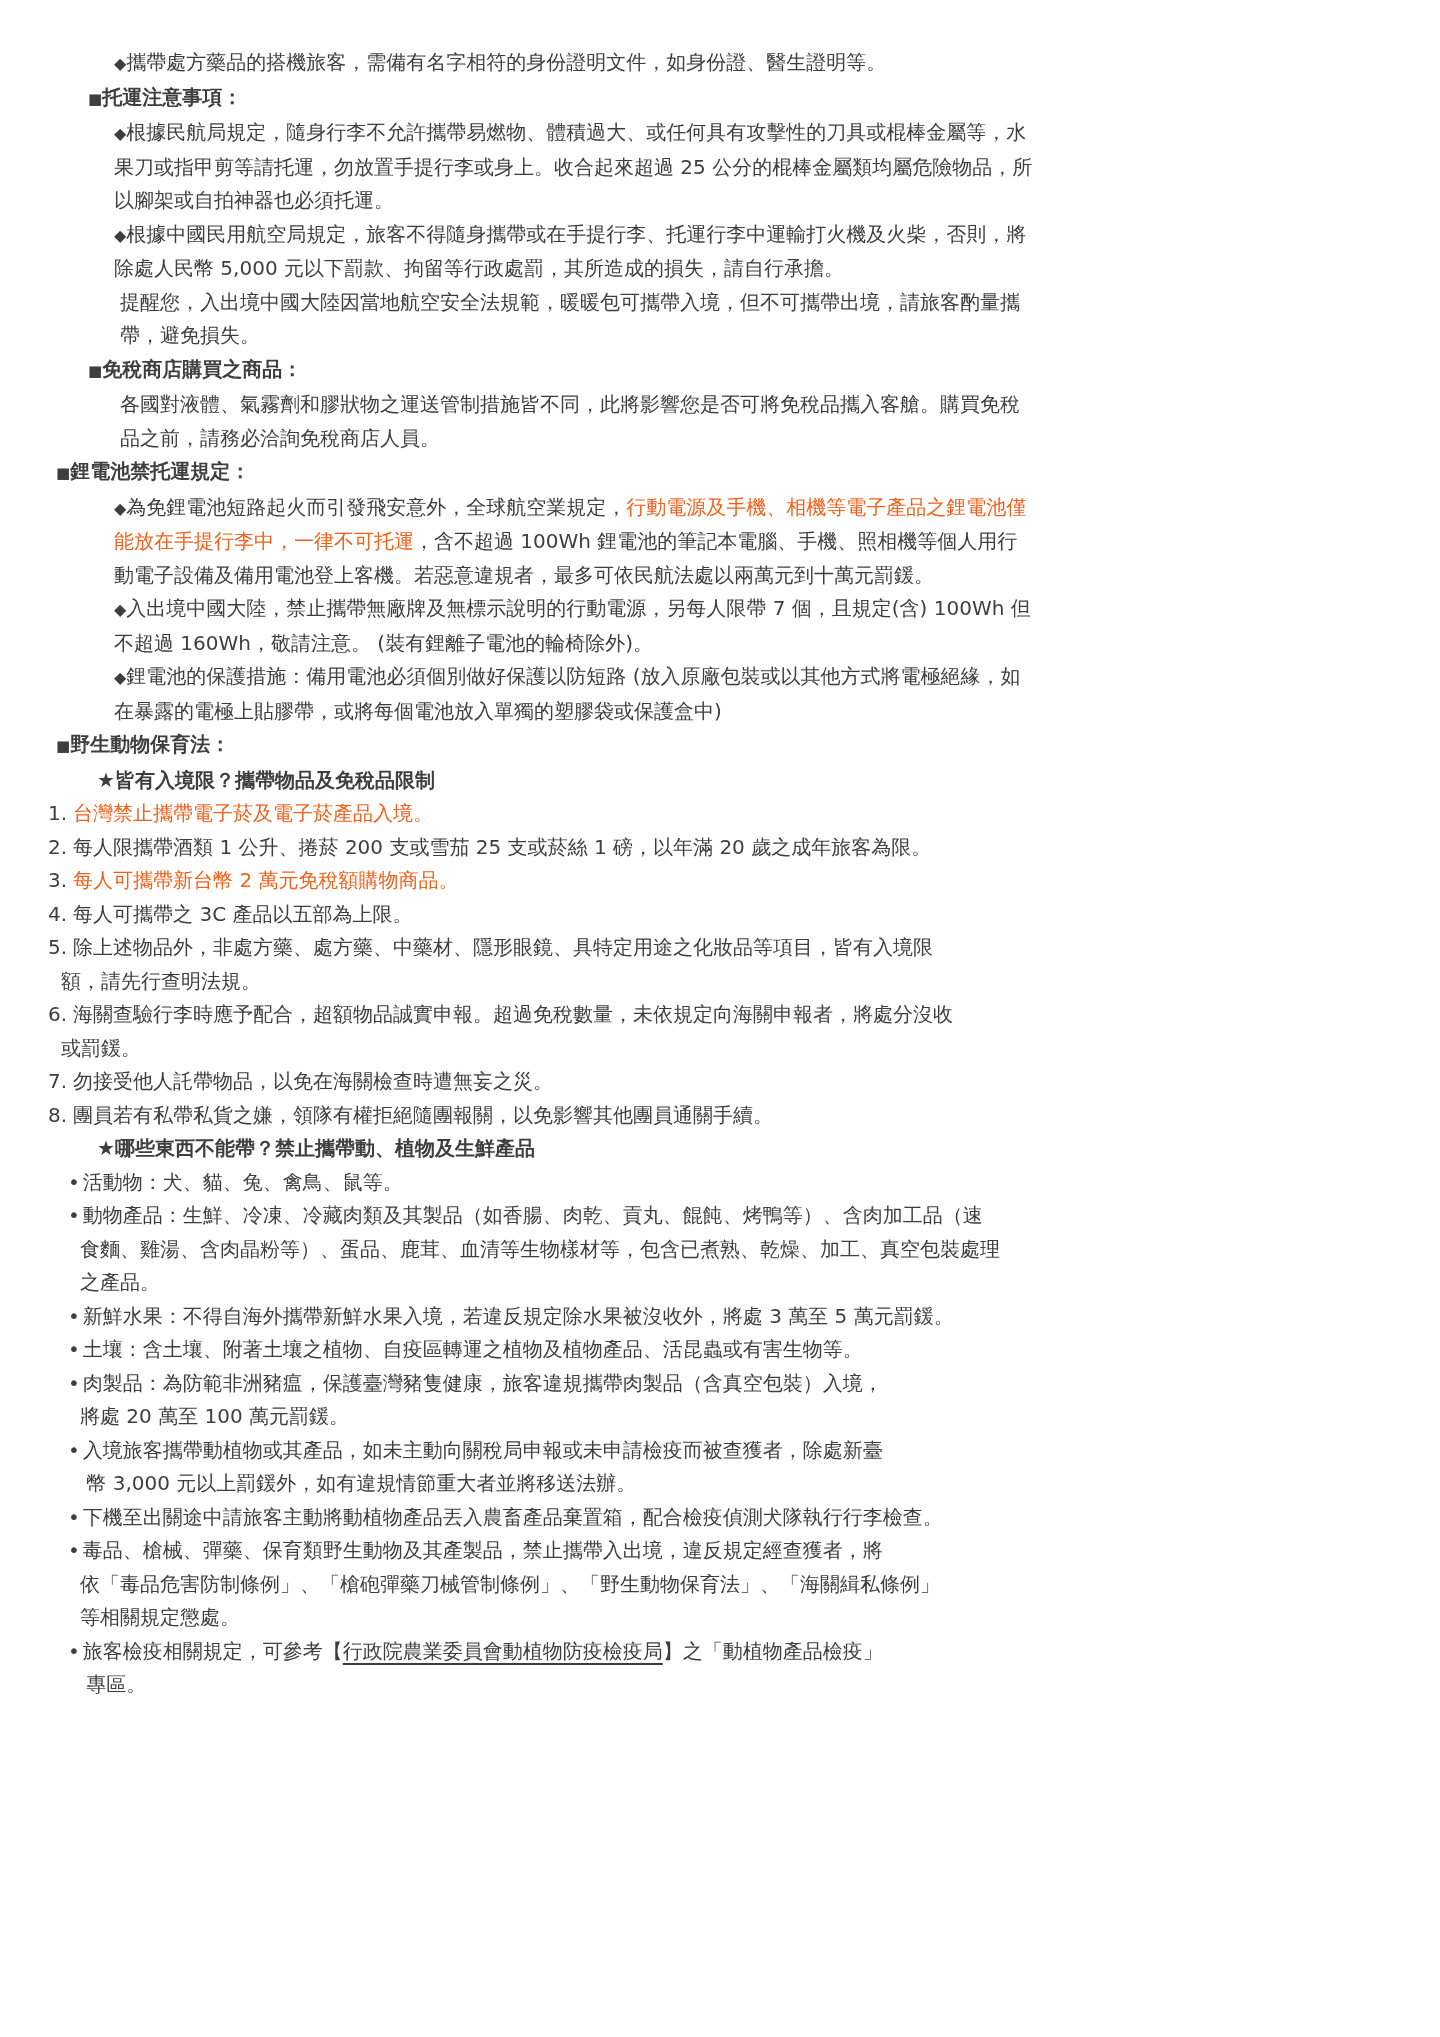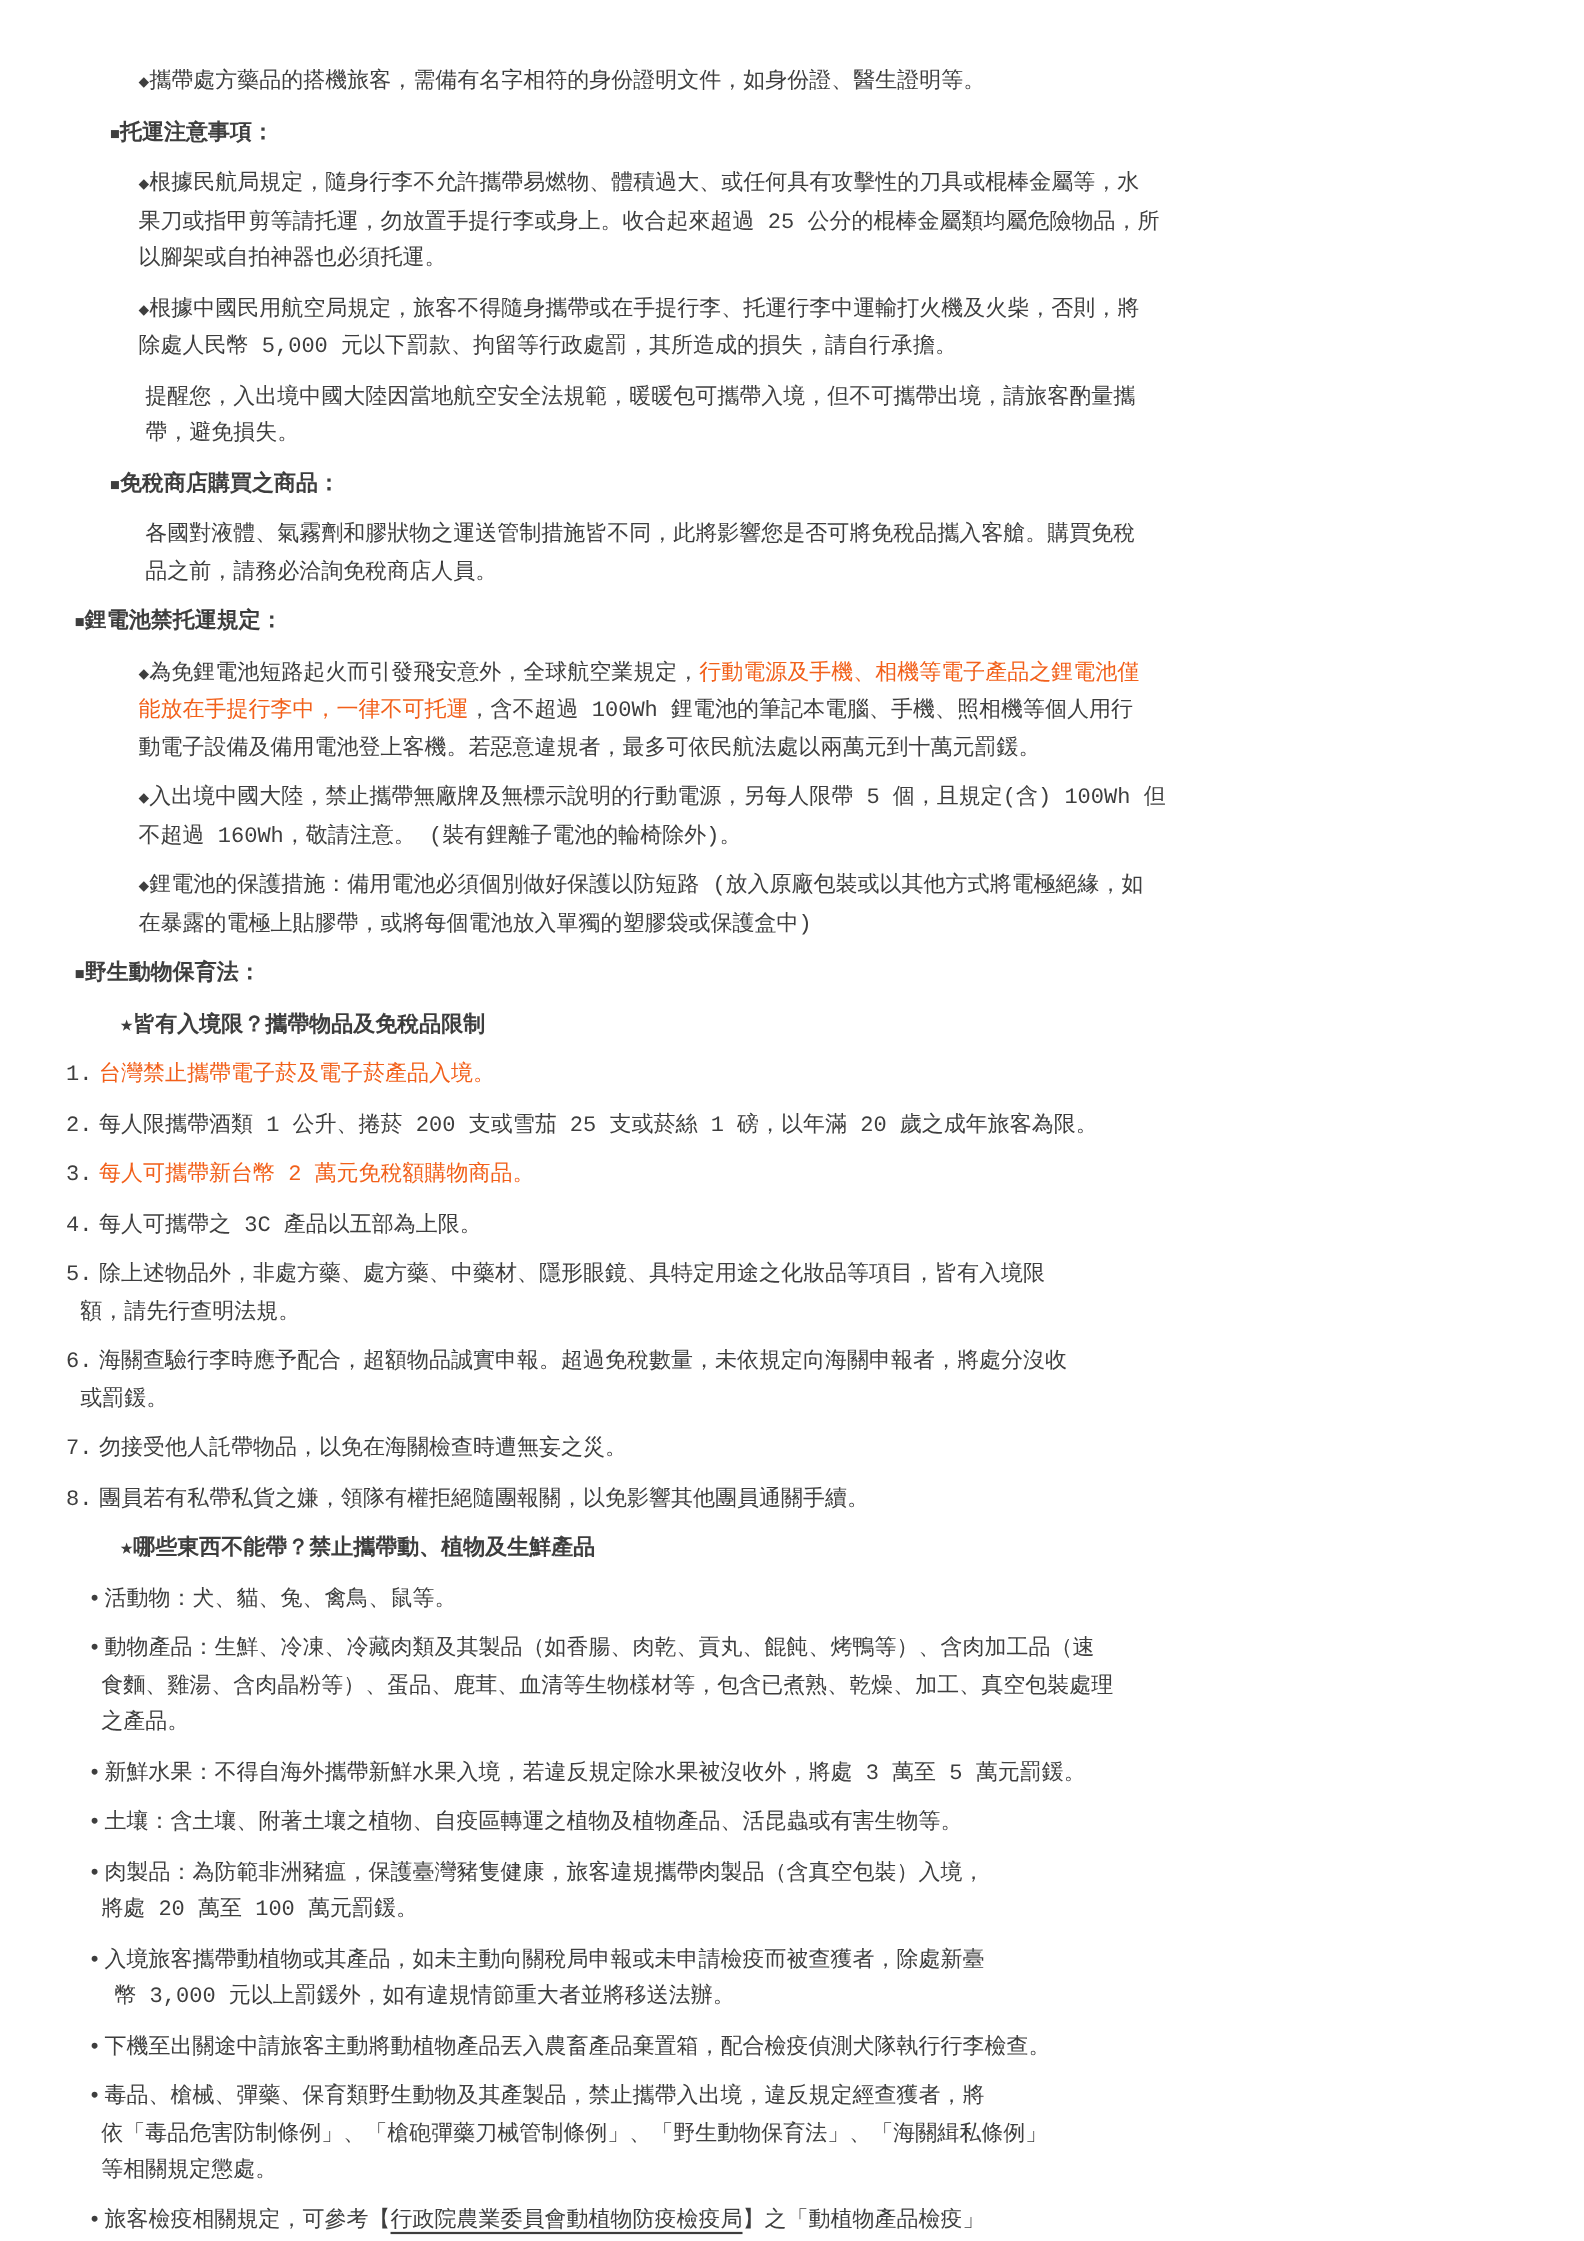--- a/index.html
+++ b/index.html
@@ -9,25 +9,24 @@
     overflow: hidden;
     font-family: "DejaVu Sans", "Liberation Sans", sans-serif;
     color: #3e3e3e;
   }
   .doc {
     padding-top: 46px;
     font-size: 20px;
     line-height: 33.5px;
   }
   .doc p, .doc h2, .doc h3 {
-    margin: 12px;
+    margin: 0;
     white-space: pre-wrap;
     font-size: 20px;
     line-height: 33.5px;
-    font-family: Liberation Mono, monospace;
   }
   
   .h-square1 { padding-left: 56px; font-weight: bold; }
   
   .h-square2 { padding-left: 88px; font-weight: bold; }
   
   .h-star { padding-left: 97px; font-weight: bold; }
   
   .p-diamond { padding-left: 114px; }
   
@@ -72,21 +71,21 @@
 
   <p class="p-plain"><span>各國對液體、氣霧劑和膠狀物之運送管制措施皆不同，此將影響您是否可將免稅品攜入客艙。購買免稅
 品之前，請務必洽詢免稅商店人員。</span></p>
 
   <h2 class="h-square1"><span class="marker marker-sq">■</span><span>鋰電池禁托運規定：</span></h2>
 
   <p class="p-diamond"><span class="marker marker-di">◆</span><span>為免鋰電池短路起火而引發飛安意外，全球航空業規定，</span><span class="hl">行動電源及手機、相機等電子產品之鋰電池僅
 能放在手提行李中，一律不可托運</span><span>，含不超過 100Wh 鋰電池的筆記本電腦、手機、照相機等個人用行
 動電子設備及備用電池登上客機。若惡意違規者，最多可依民航法處以兩萬元到十萬元罰鍰。</span></p>
 
-  <p class="p-diamond"><span class="marker marker-di">◆</span><span>入出境中國大陸，禁止攜帶無廠牌及無標示說明的行動電源，另每人限帶 5 個，且規定(含) 100Wh 但
+  <p class="p-diamond"><span class="marker marker-di">◆</span><span>入出境中國大陸，禁止攜帶無廠牌及無標示說明的行動電源，另每人限帶 7 個，且規定(含) 100Wh 但
 不超過 160Wh，敬請注意。 (裝有鋰離子電池的輪椅除外)。</span></p>
 
   <p class="p-diamond"><span class="marker marker-di">◆</span><span>鋰電池的保護措施：備用電池必須個別做好保護以防短路 (放入原廠包裝或以其他方式將電極絕緣，如
 在暴露的電極上貼膠帶，或將每個電池放入單獨的塑膠袋或保護盒中)</span></p>
 
   <h2 class="h-square1"><span class="marker marker-sq">■</span><span>野生動物保育法：</span></h2>
 
   <h3 class="h-star"><span class="marker">★</span><span>皆有入境限？攜帶物品及免稅品限制</span></h3>
 
   <p class="num-item"><span class="num">1.</span><span class="hl">台灣禁止攜帶電子菸及電子菸產品入境。</span></p>

